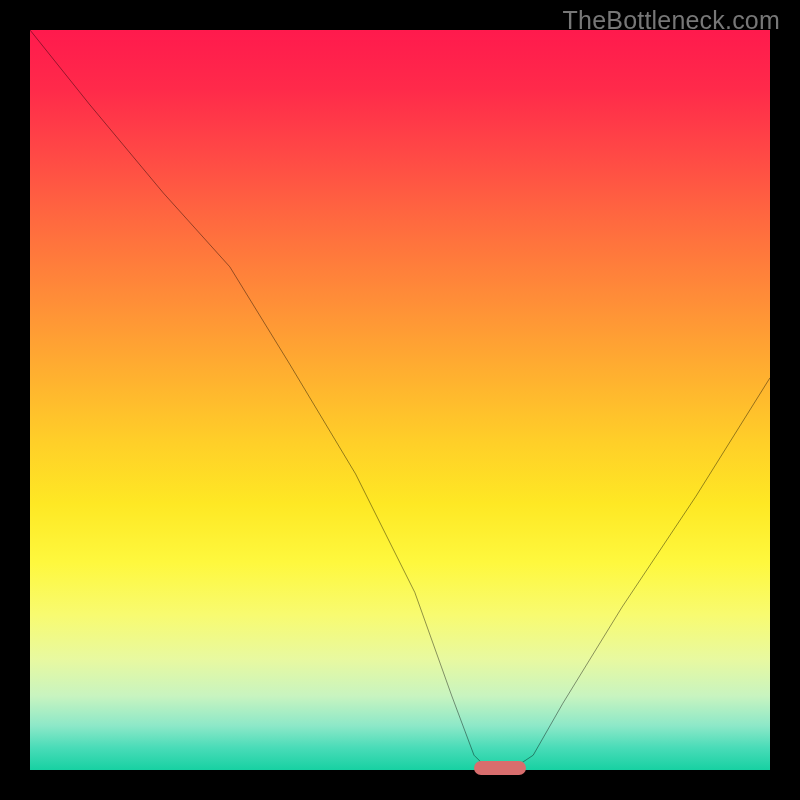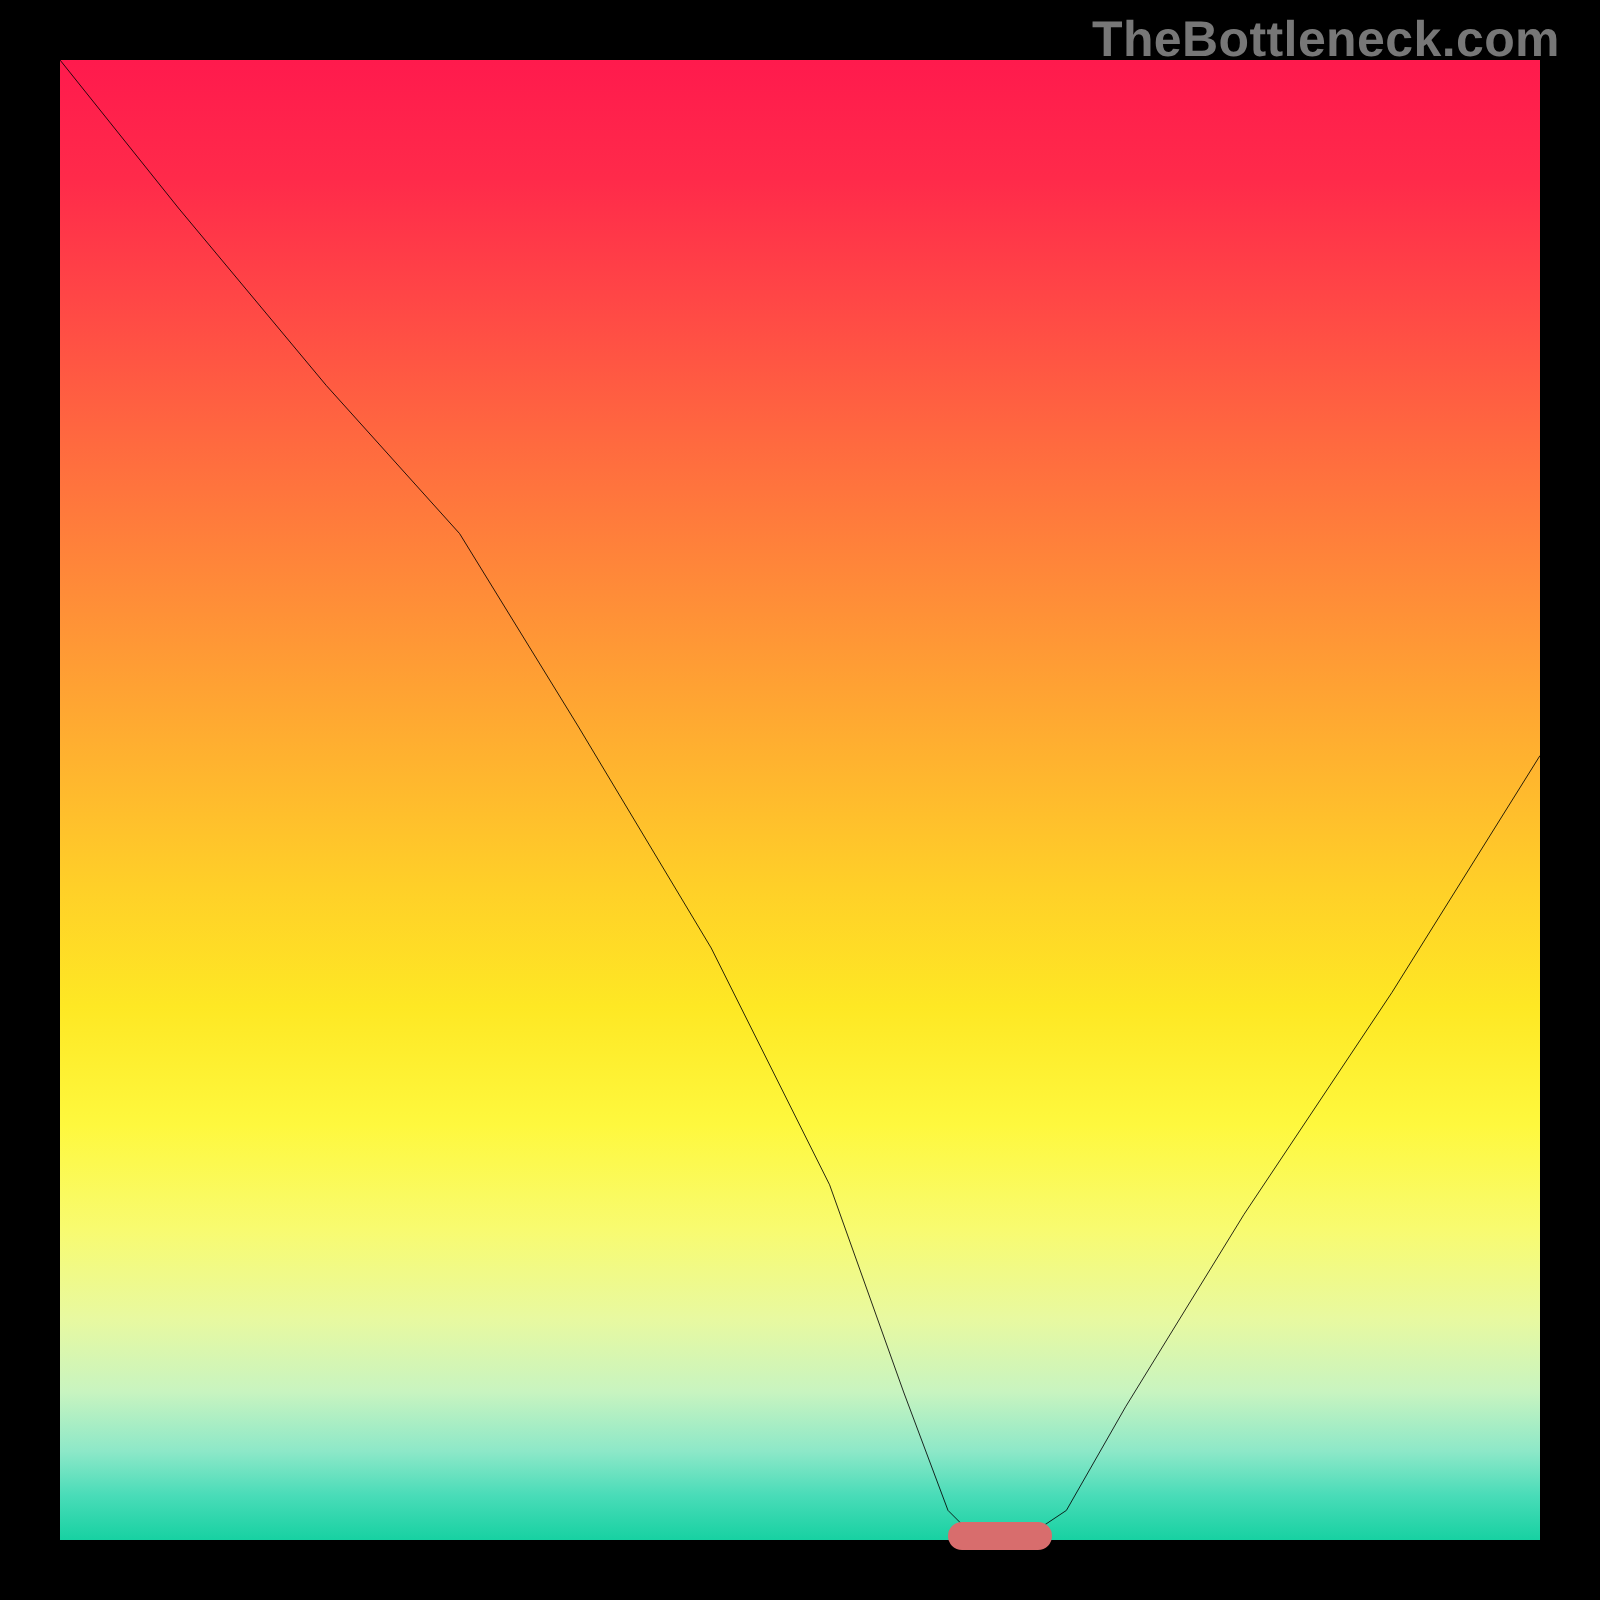--- a/index.html
+++ b/index.html
@@ -52,21 +52,21 @@
     height: 14px;
     border-radius: 7px;
     background: #d86d6d;
   }
   .watermark {
     position: absolute;
     top: 6px;
     right: 20px;
     color: #777;
     font-size: 25px;
-    font-weight: 700;
+    font-weight: 400;
     letter-spacing: 0.2px;
     user-select: none;
   }
 </style>
 </head>
 <body>
 
 <div class="frame">
 
   <div class="plot-area">

